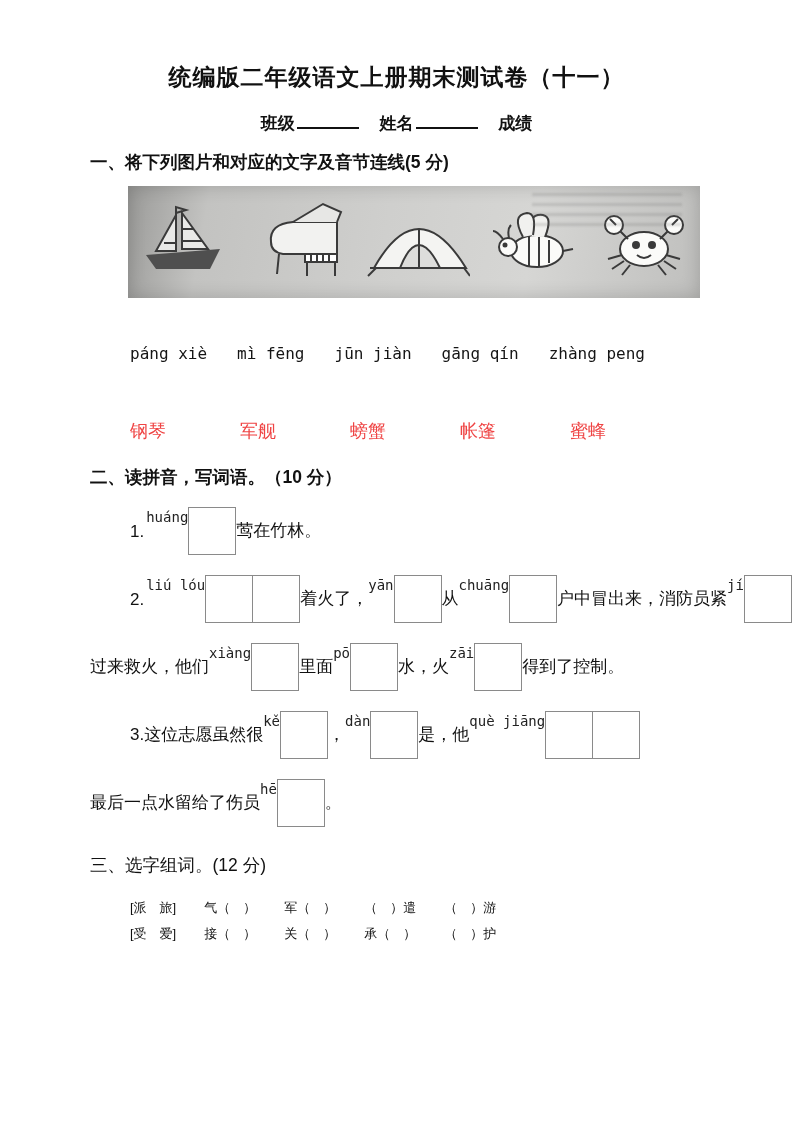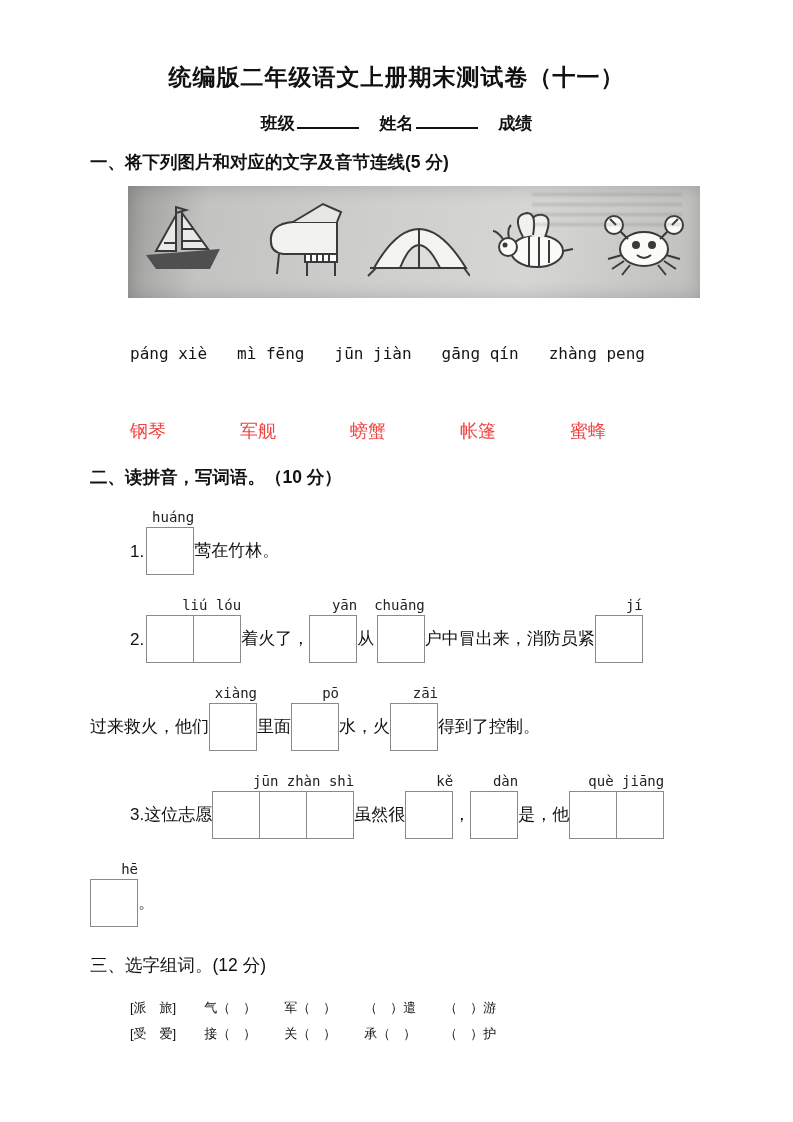--- a/index.html
+++ b/index.html
@@ -33,21 +33,21 @@
   
   .pyrow{margin:46px 0 0 130px;display:flex;gap:30px;
     font-family:"DejaVu Sans Mono","Liberation Mono",monospace;font-size:16px;color:#151515;}
   .wdrow{margin:56px 0 0 130px;display:flex;gap:74px;font-size:18px;color:#ef4444;}
 
   
   .fline{margin-left:130px;display:flex;align-items:flex-end;}
   .fline.noindent{margin-left:90px;}
   .ftext{font-size:17px;margin-bottom:13px;white-space:pre;}
   .fnum{font-size:17px;margin:0 2px 13px 0;}
-  .bg{display:inline-flex;flex-direction:column;align-items:flex-end;}
+  .bg{display:inline-flex;flex-direction:row;align-items:flex-start;}
   .px{font-family:"DejaVu Sans Mono","Liberation Mono",monospace;font-size:14px;height:20px;line-height:20px;white-space:pre;color:#222;}
   .cells{display:flex;}
   .cell{width:48px;height:48px;border:1px solid #8a8a8a;margin-left:-1px;background:#fff;box-sizing:border-box;}
   .cell:first-child{margin-left:0;}
 
   
   .srow{margin:22px 0 0 130px;display:flex;gap:28px;font-size:13px;}
   .mt1{margin-top:18px;}
   .mt2{margin-top:20px;}
   .mt3{margin-top:8px;}
@@ -227,28 +227,20 @@
     <span class="px">zāi</span>
     <span class="cells">
         <span class="cell"></span>
       </span>
   </span>
   <span class="ftext">得到了控制。</span>
 </div>
 
 <div class="fline mt2">
   <span class="ftext">3.这位志愿</span>
-  <span class="bg">
-    <span class="px">jūn zhàn shì</span>
-    <span class="cells">
-        <span class="cell"></span>
-        <span class="cell"></span>
-        <span class="cell"></span>
-      </span>
-  </span>
   <span class="ftext">虽然很</span>
   <span class="bg">
     <span class="px">kě</span>
     <span class="cells">
         <span class="cell"></span>
       </span>
   </span>
   <span class="ftext">，</span>
   <span class="bg">
     <span class="px">dàn</span>
@@ -260,20 +252,21 @@
   <span class="bg">
     <span class="px">què jiāng</span>
     <span class="cells">
         <span class="cell"></span>
         <span class="cell"></span>
       </span>
   </span>
 </div>
 
 <div class="fline noindent mt2">
+  <span class="ftext">最后一点水留给了伤员</span>
   <span class="bg">
     <span class="px">hē</span>
     <span class="cells">
         <span class="cell"></span>
       </span>
   </span>
   <span class="ftext">。</span>
 </div>
 
 <div class="h-sec light">三、选字组词。(12 分)</div>

